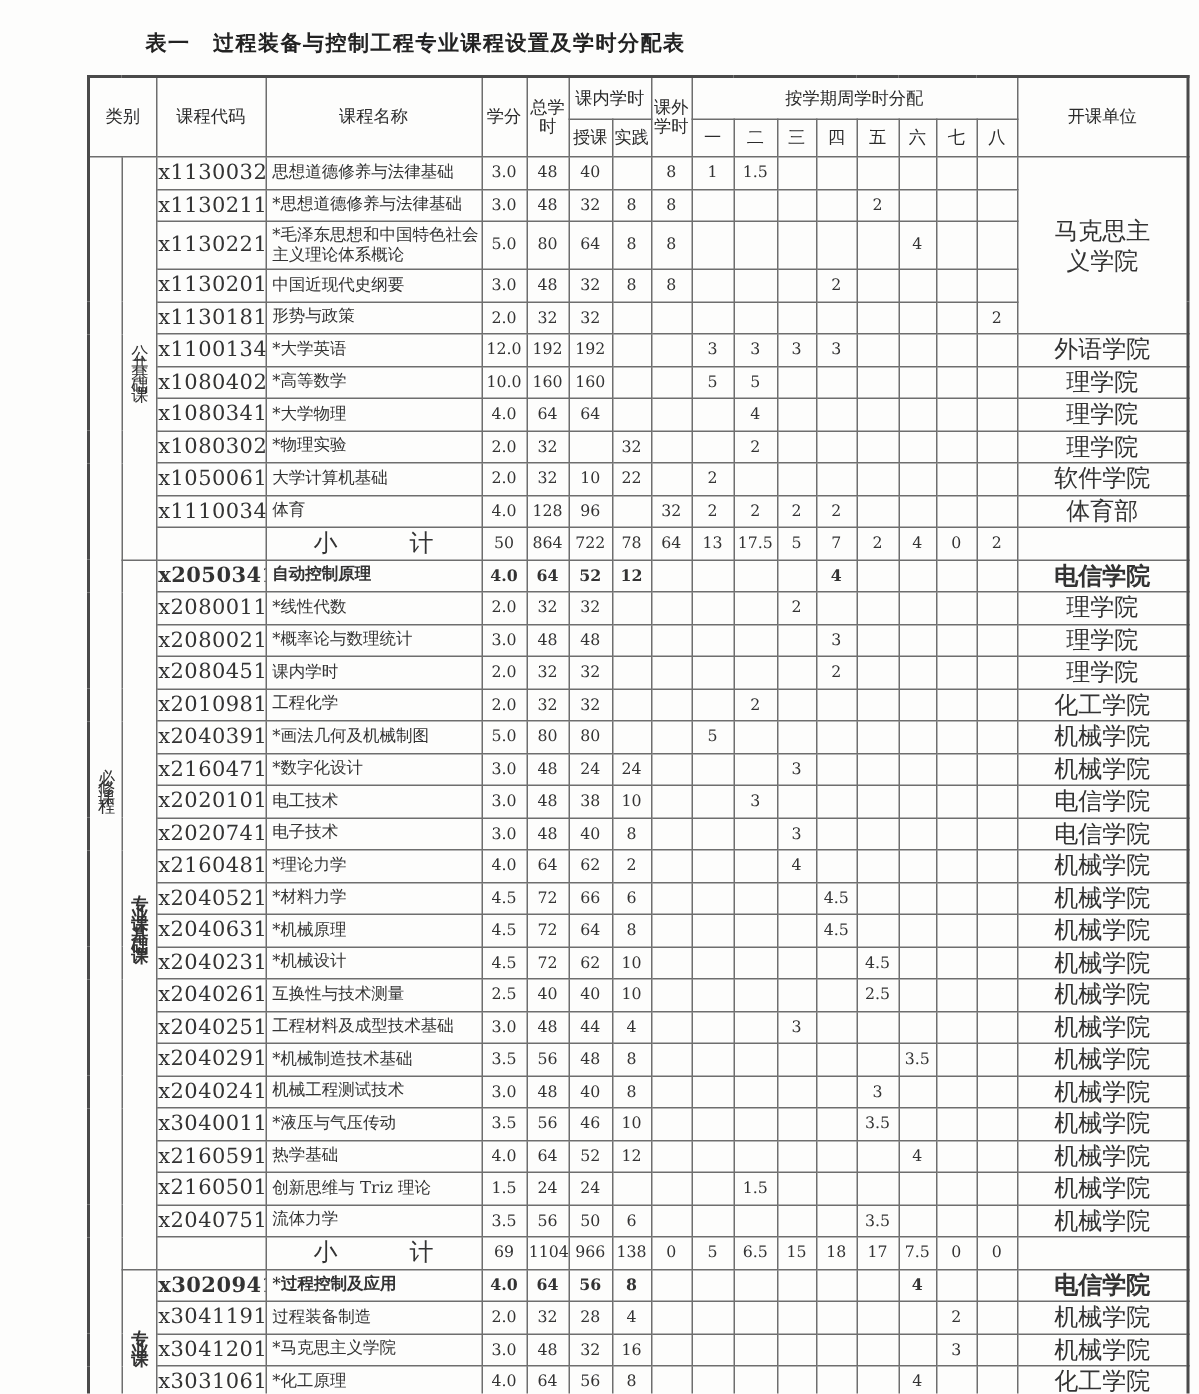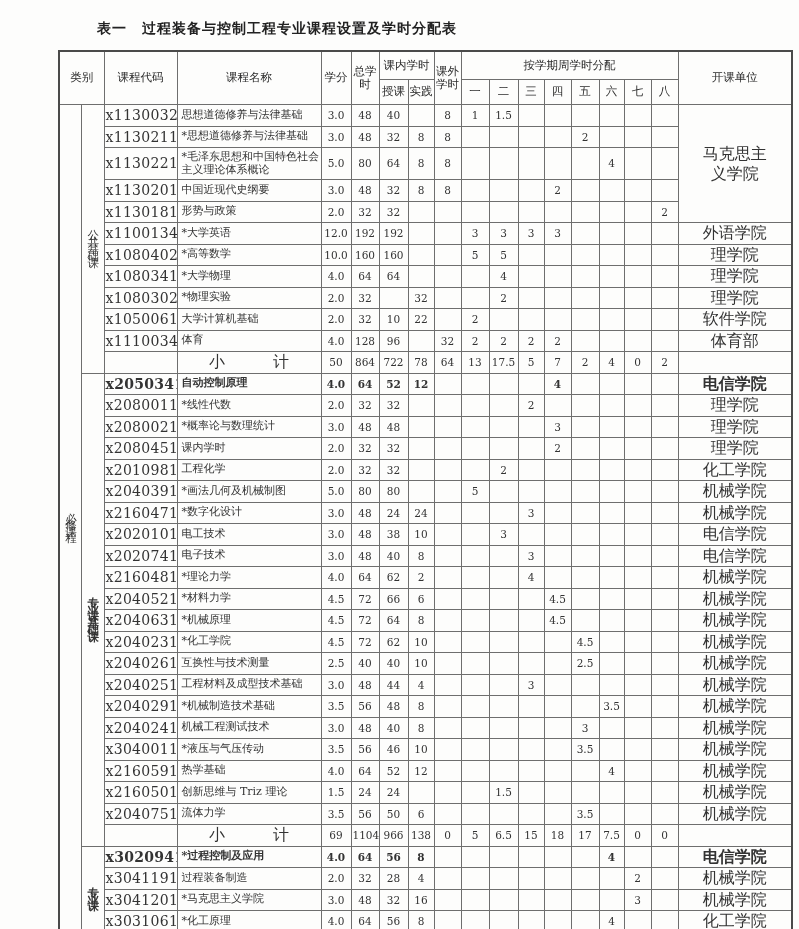--- a/index.html
+++ b/index.html
@@ -522,21 +522,21 @@
           <td class="num"></td>
           <td class="num">4.5</td>
           <td class="num"></td>
           <td class="num"></td>
           <td class="num"></td>
           <td class="num"></td>
           <td class="unit">机械学院</td>
         </tr>
         <tr>
           <td class="code">x2040231</td>
-          <td class="name">*化工学院</td>
+          <td class="name">*机械设计</td>
           <td class="num">4.5</td>
           <td class="num">72</td>
           <td class="num">62</td>
           <td class="num">10</td>
           <td class="num"></td>
           <td class="num"></td>
           <td class="num"></td>
           <td class="num"></td>
           <td class="num"></td>
           <td class="num">4.5</td>

